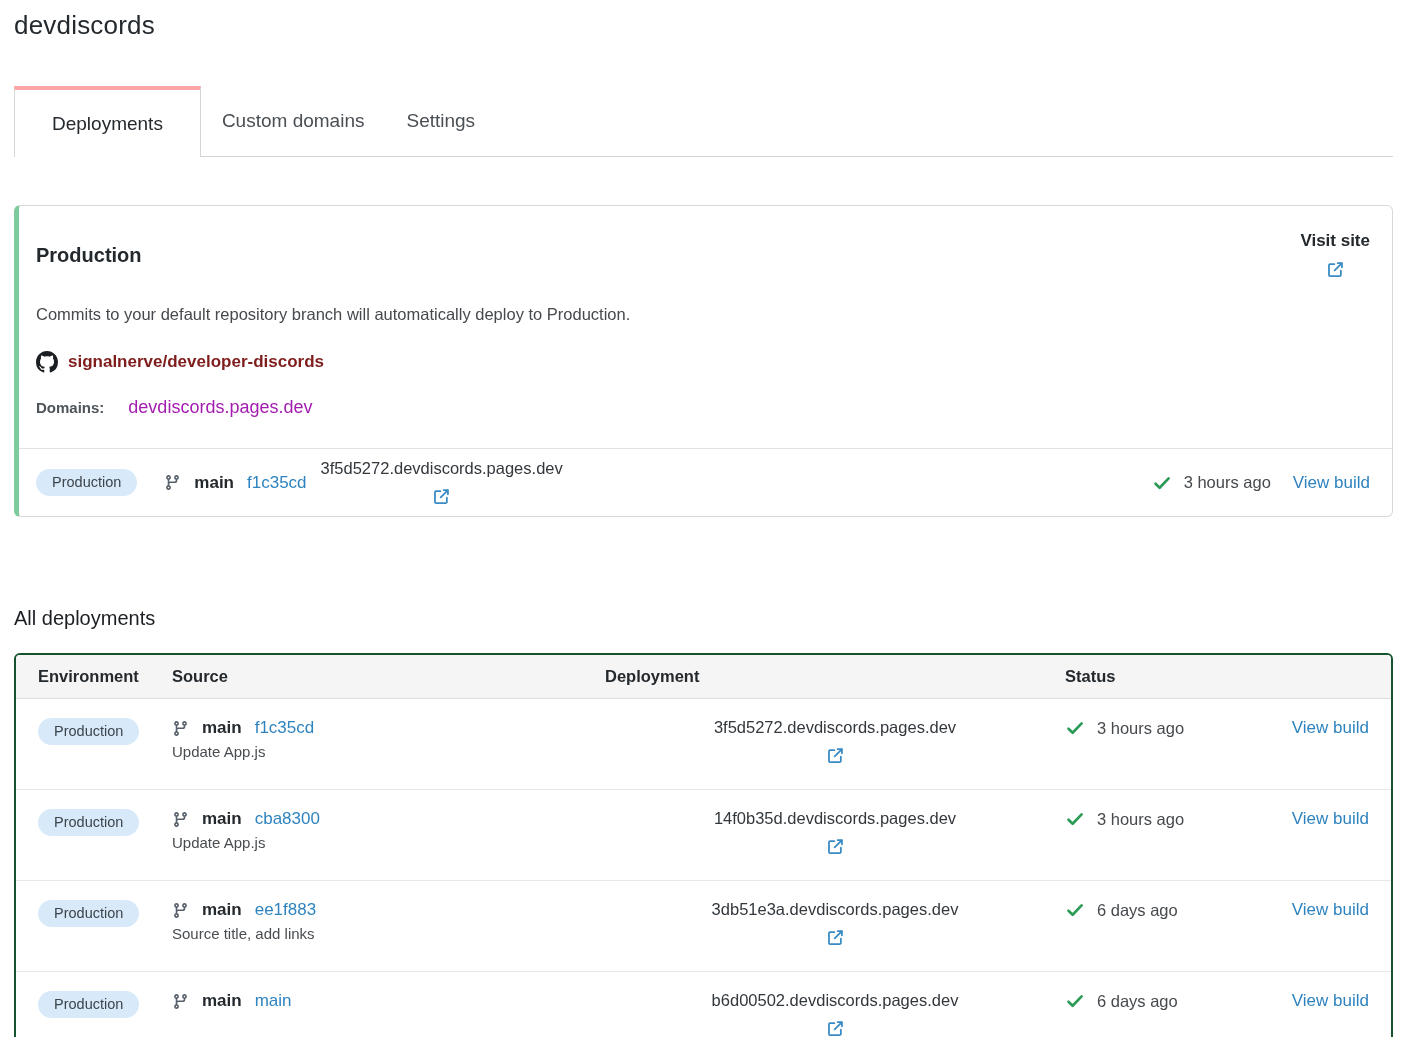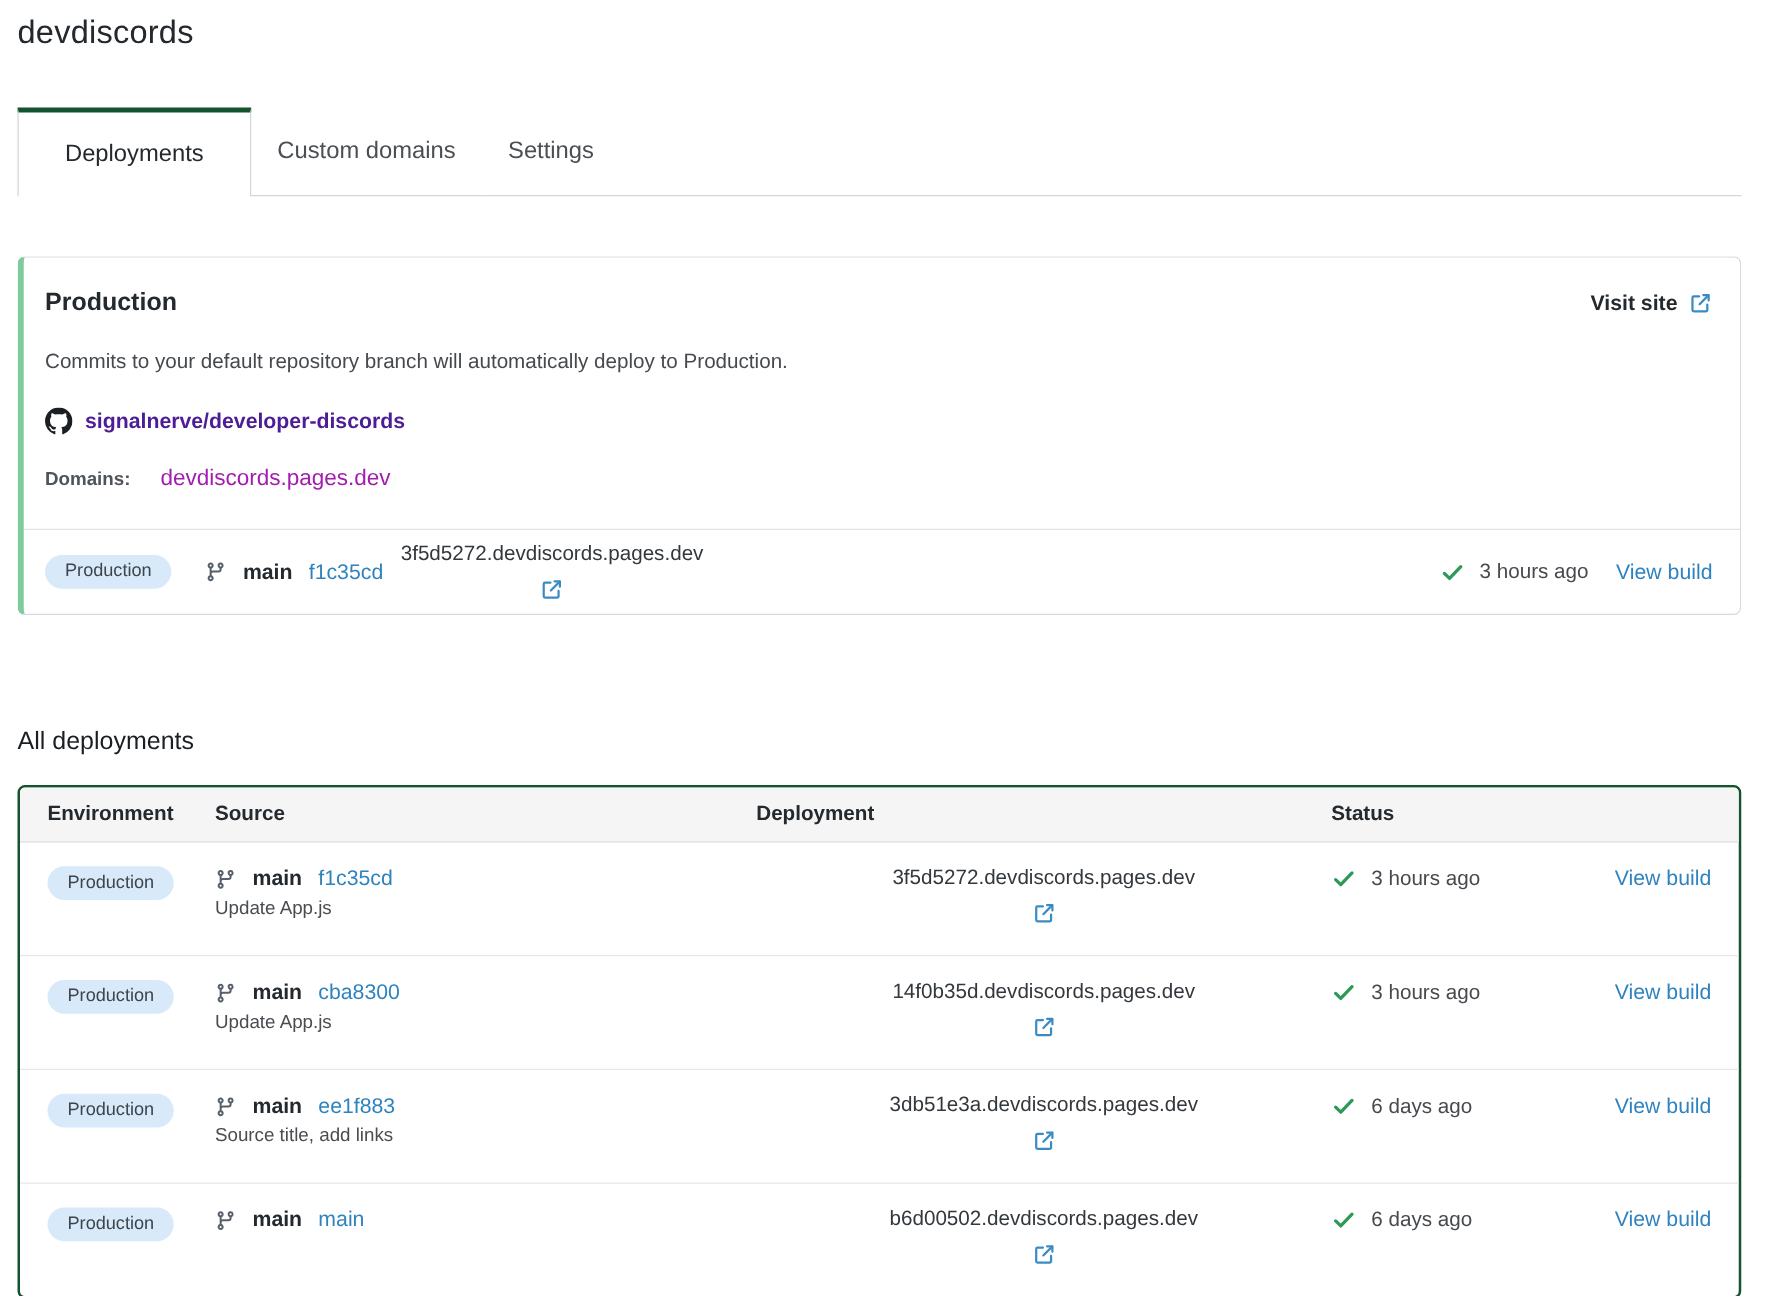--- a/index.html
+++ b/index.html
@@ -8,34 +8,34 @@
   .page { padding: 10px 20px 0 14px; }
 
   
   .project-title { font-size: 26px; font-weight: 400; letter-spacing: .2px; color: #24292e; }
 
   
   .tabbar { display: flex; align-items: stretch; height: 71px; margin-top: 45px; }
   .tab { display: flex; align-items: center; font-size: 19px; color: #4a4f54;
     padding: 0 21px; cursor: pointer; border-bottom: 1px solid #d5d5d5; }
   .tab.active { color: #24292e; background: #fff; border: 1px solid #d5d5d5;
-    border-bottom: none; border-top: 4px solid #14532d; padding: 0 37px; }
+    border-bottom: none; border-top: 4px solid #fca5a5; padding: 0 37px; }
   .tab-fill { flex: 1; border-bottom: 1px solid #d5d5d5; }
 
   
   .prod-card { margin-top: 48px; border: 1px solid #d6d9dc; border-left: 5px solid #7ecb9d;
     border-radius: 6px; background: #fff; }
   .prod-body { padding: 25px 22px 30px 17px; }
   .prod-head { display: flex; align-items: center; }
   .prod-title { font-size: 20px; font-weight: 600; color: #24292e; }
   .visit-site { margin-left: auto; display: flex; align-items: center; gap: 9px;
-    font-size: 17px; font-weight: 600; color: #24292e; text-decoration: none; cursor: pointer; }
+    font-size: 17px; font-weight: 600; color: #24292e; text-decoration: none; cursor: pointer; flex-direction: column; }
   .prod-desc { margin-top: 26px; font-size: 16.5px; color: #46494d; }
   .repo-row { margin-top: 27px; display: flex; align-items: center; gap: 10px;
-    font-size: 17px; font-weight: 700; color: #4c1d95; text-decoration: none; cursor: pointer; }
+    font-size: 17px; font-weight: 700; color: #7f1d1d; text-decoration: none; cursor: pointer; }
   .domains-row { margin-top: 24px; display: flex; align-items: baseline; gap: 24px; }
   .domains-label { font-size: 15px; font-weight: 600; color: #4e5459; }
   .domains-value { font-size: 18px; color: #a21caf; }
   .prod-footer { border-top: 1px solid #e2e2e2; min-height: 55px;
     display: flex; align-items: center; padding: 10px 22px 10px 17px; gap: 14px; }
 
   .badge { display: inline-block; background: #d8eafa; color: #3d444b; font-size: 14.5px;
     padding: 5px 16px 6px; border-radius: 14px; white-space: nowrap; }
   .branch-wrap { display: flex; align-items: center; gap: 13px; }
   .branch-name { font-size: 17px; font-weight: 700; color: #24292e; }

